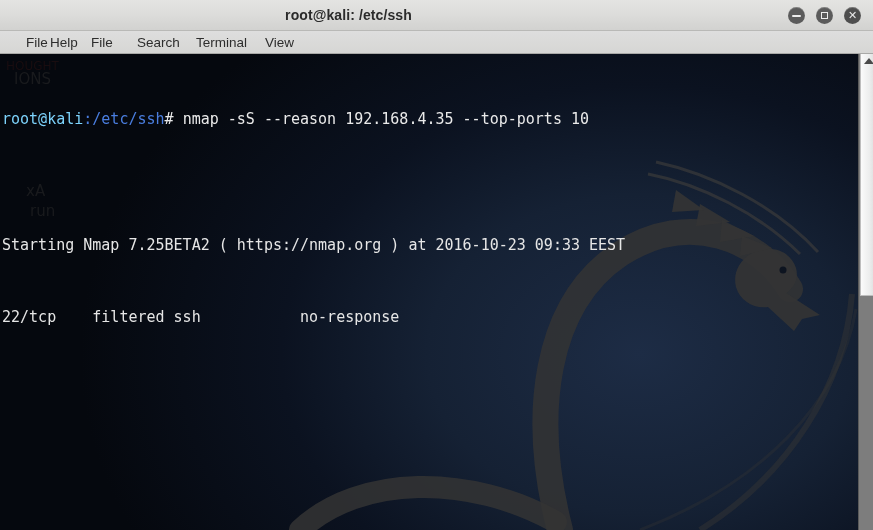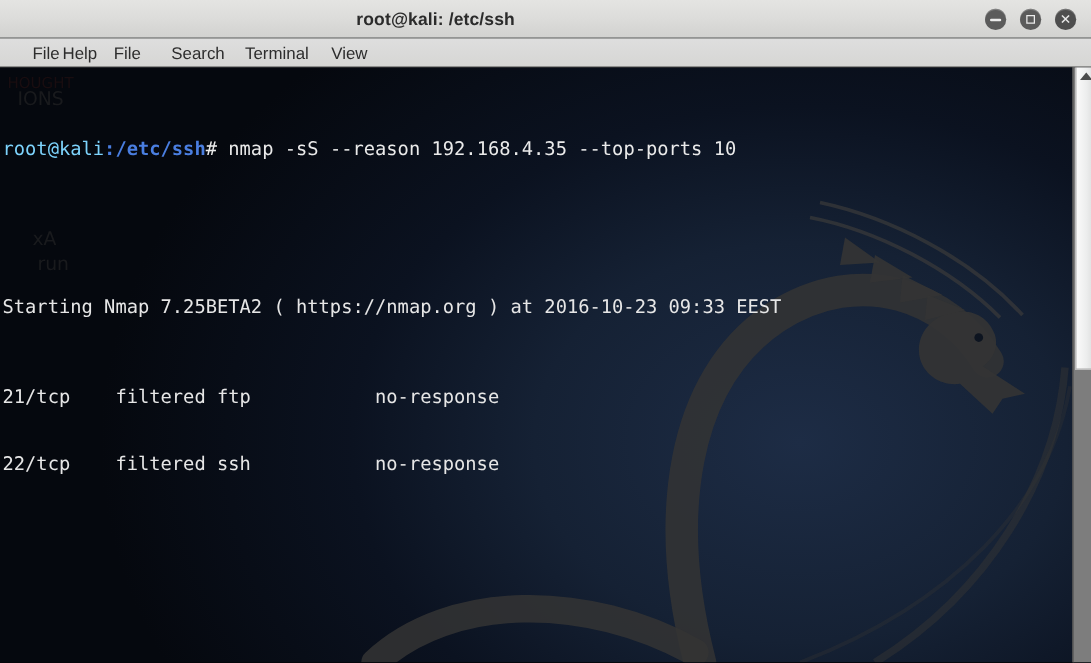--- a/index.html
+++ b/index.html
@@ -140,21 +140,21 @@
     padding: 2px 0 0 2px;
     box-sizing: border-box;
     letter-spacing: 0px;
   }
   .row {
     height: 18px;
     line-height: 18px;
     white-space: pre;
   }
   .c-red  { color: #7dd3fc; font-weight: normal; }
-  .c-blue { color: #4a7ee0; font-weight: bold; }
+  .c-blue { color: #4a7ee0; font-weight: normal; }
   .c-wht  { color: #eaeaea; }
 
   
   #scrollbar {
     position: absolute;
     right: 0; top: 54px;
     width: 15px;
     height: 476px;
     background: #7d7d7d;
     border-left: 1px solid #5a5a5a;
@@ -249,21 +249,20 @@
       </svg>
     </div>
 
     <div id="screen">
 
       <div class="row"><span class="c-red">root@kali</span><span class="c-blue">:/etc/ssh</span><span class="c-wht"># </span><span class="c-wht">nmap -sS --reason 192.168.4.35 --top-ports 10</span></div>
 
       <div class="row"></div>
       <div class="row">Starting Nmap 7.25BETA2 ( https://nmap.org ) at 2016-10-23 09:33 EEST</div>
 
-      <div class="row">21/tcp    filtered ftp           no-response</div>
       <div class="row">22/tcp    filtered ssh           no-response</div>
       
       
       
       
       
       
       
       
 

